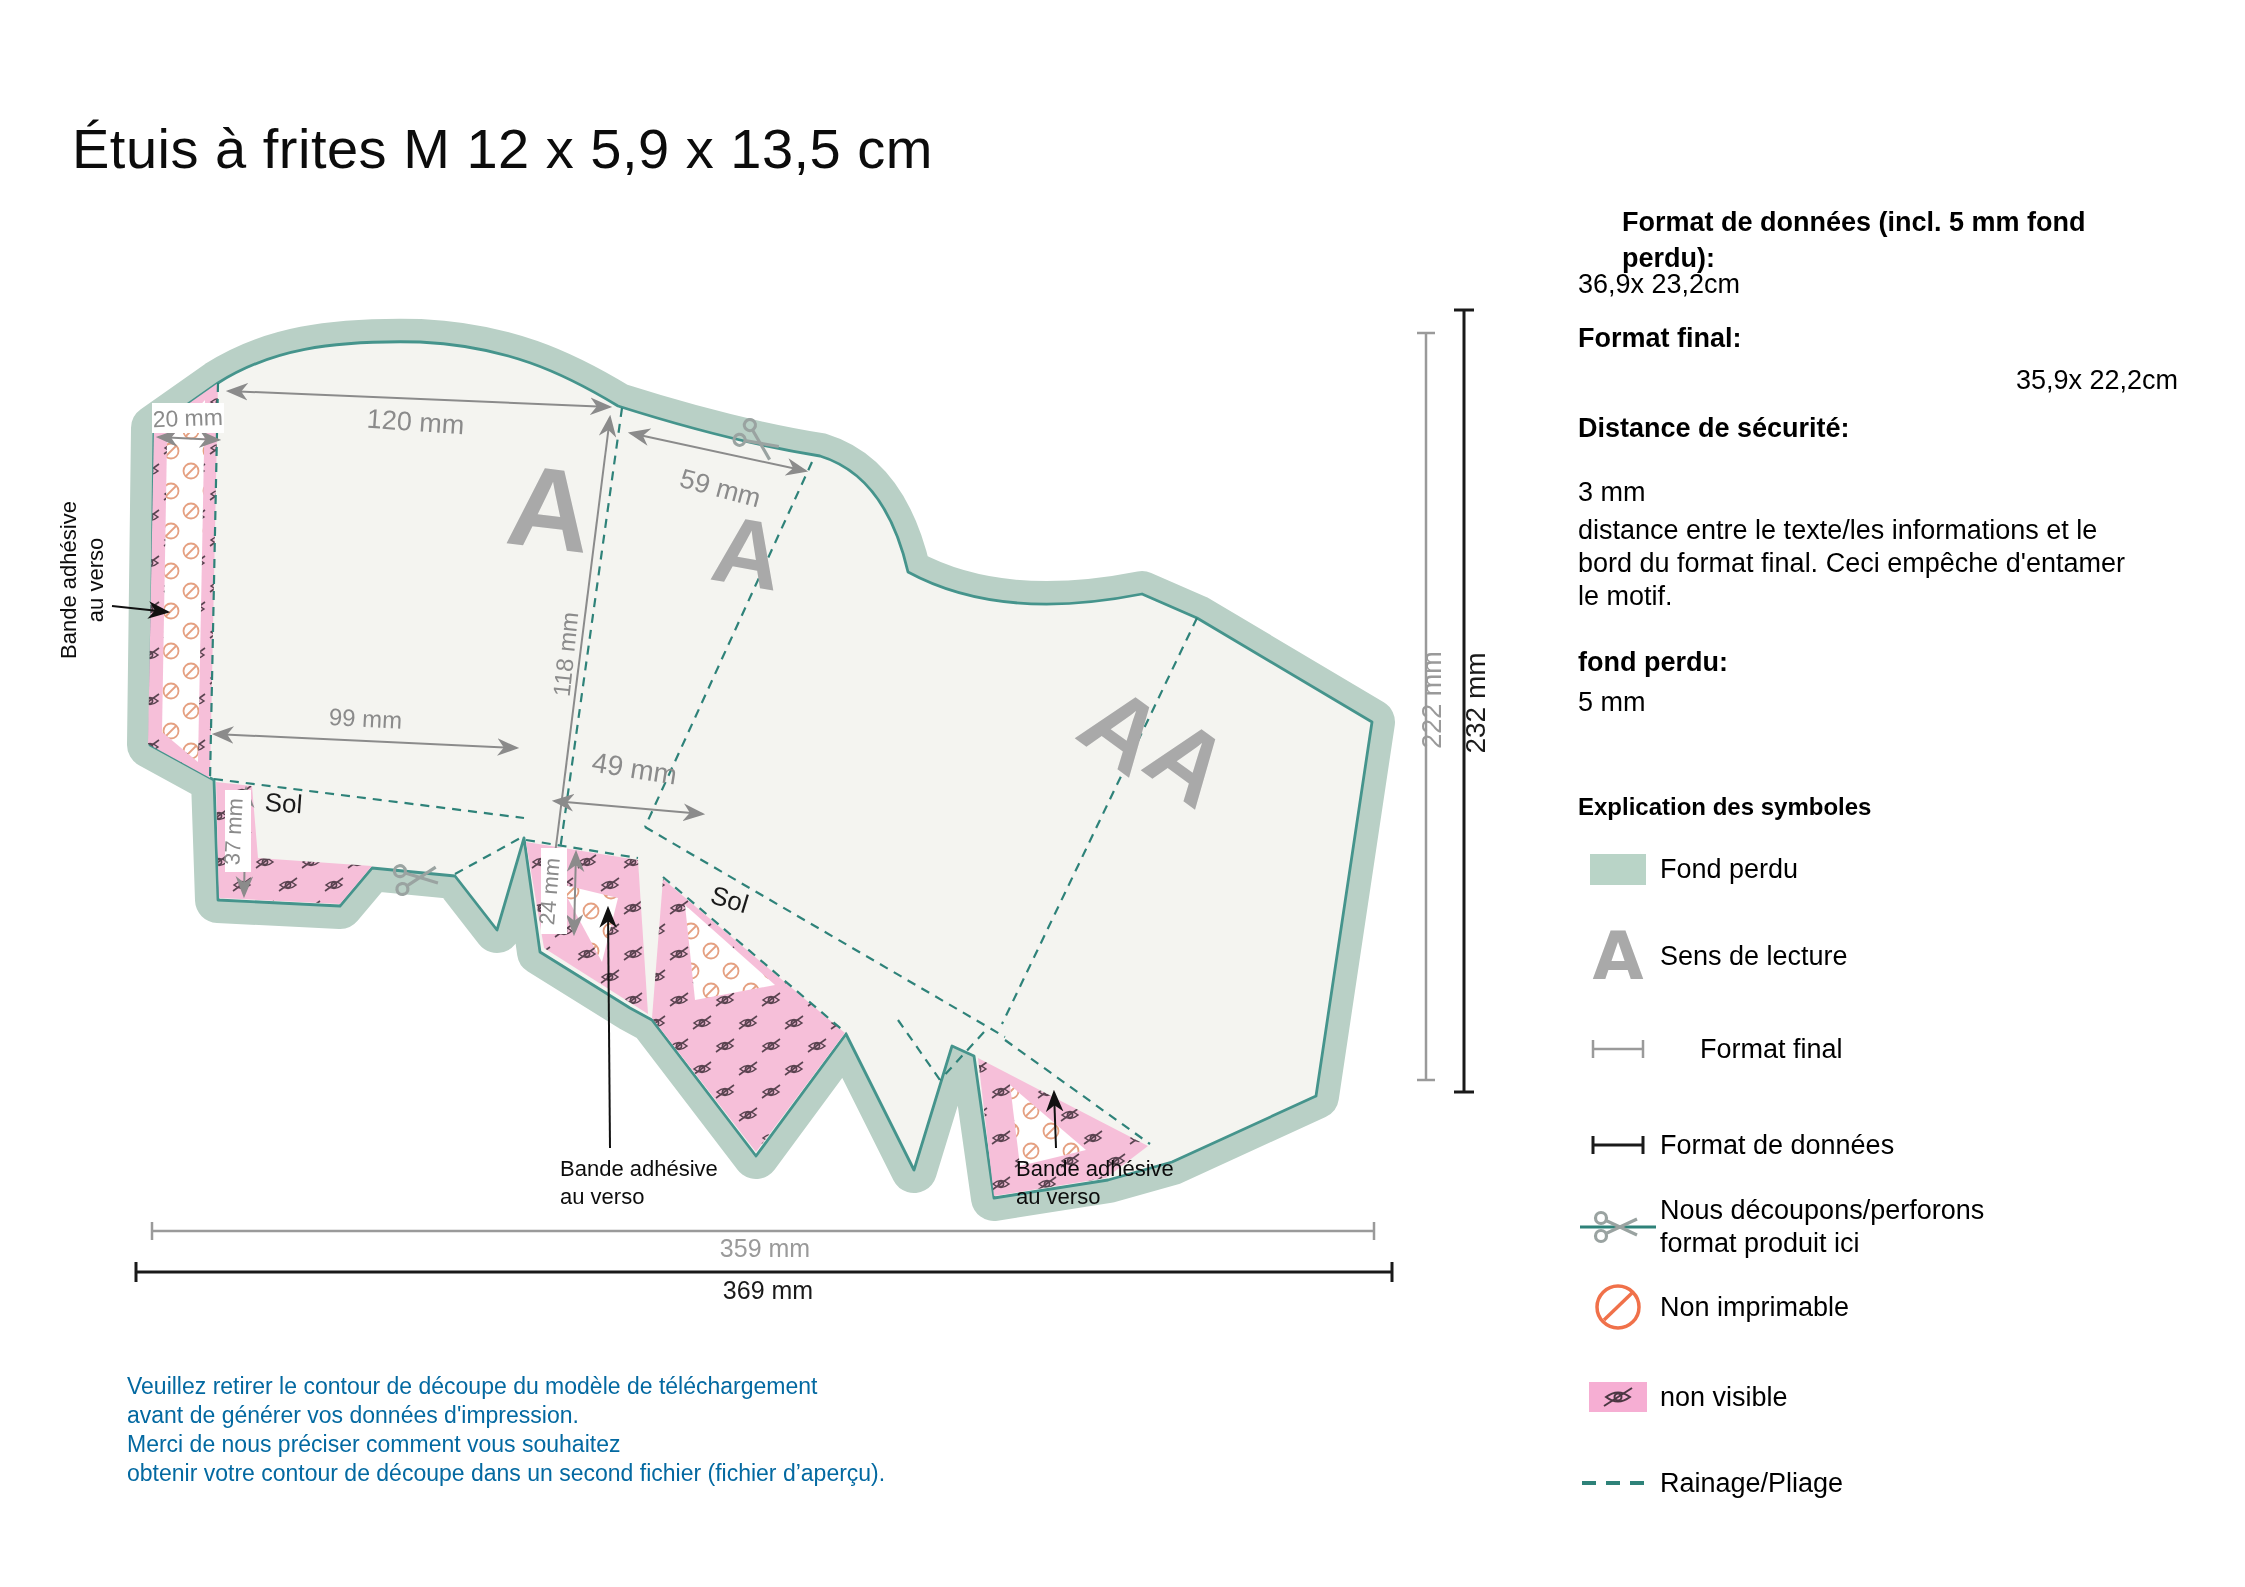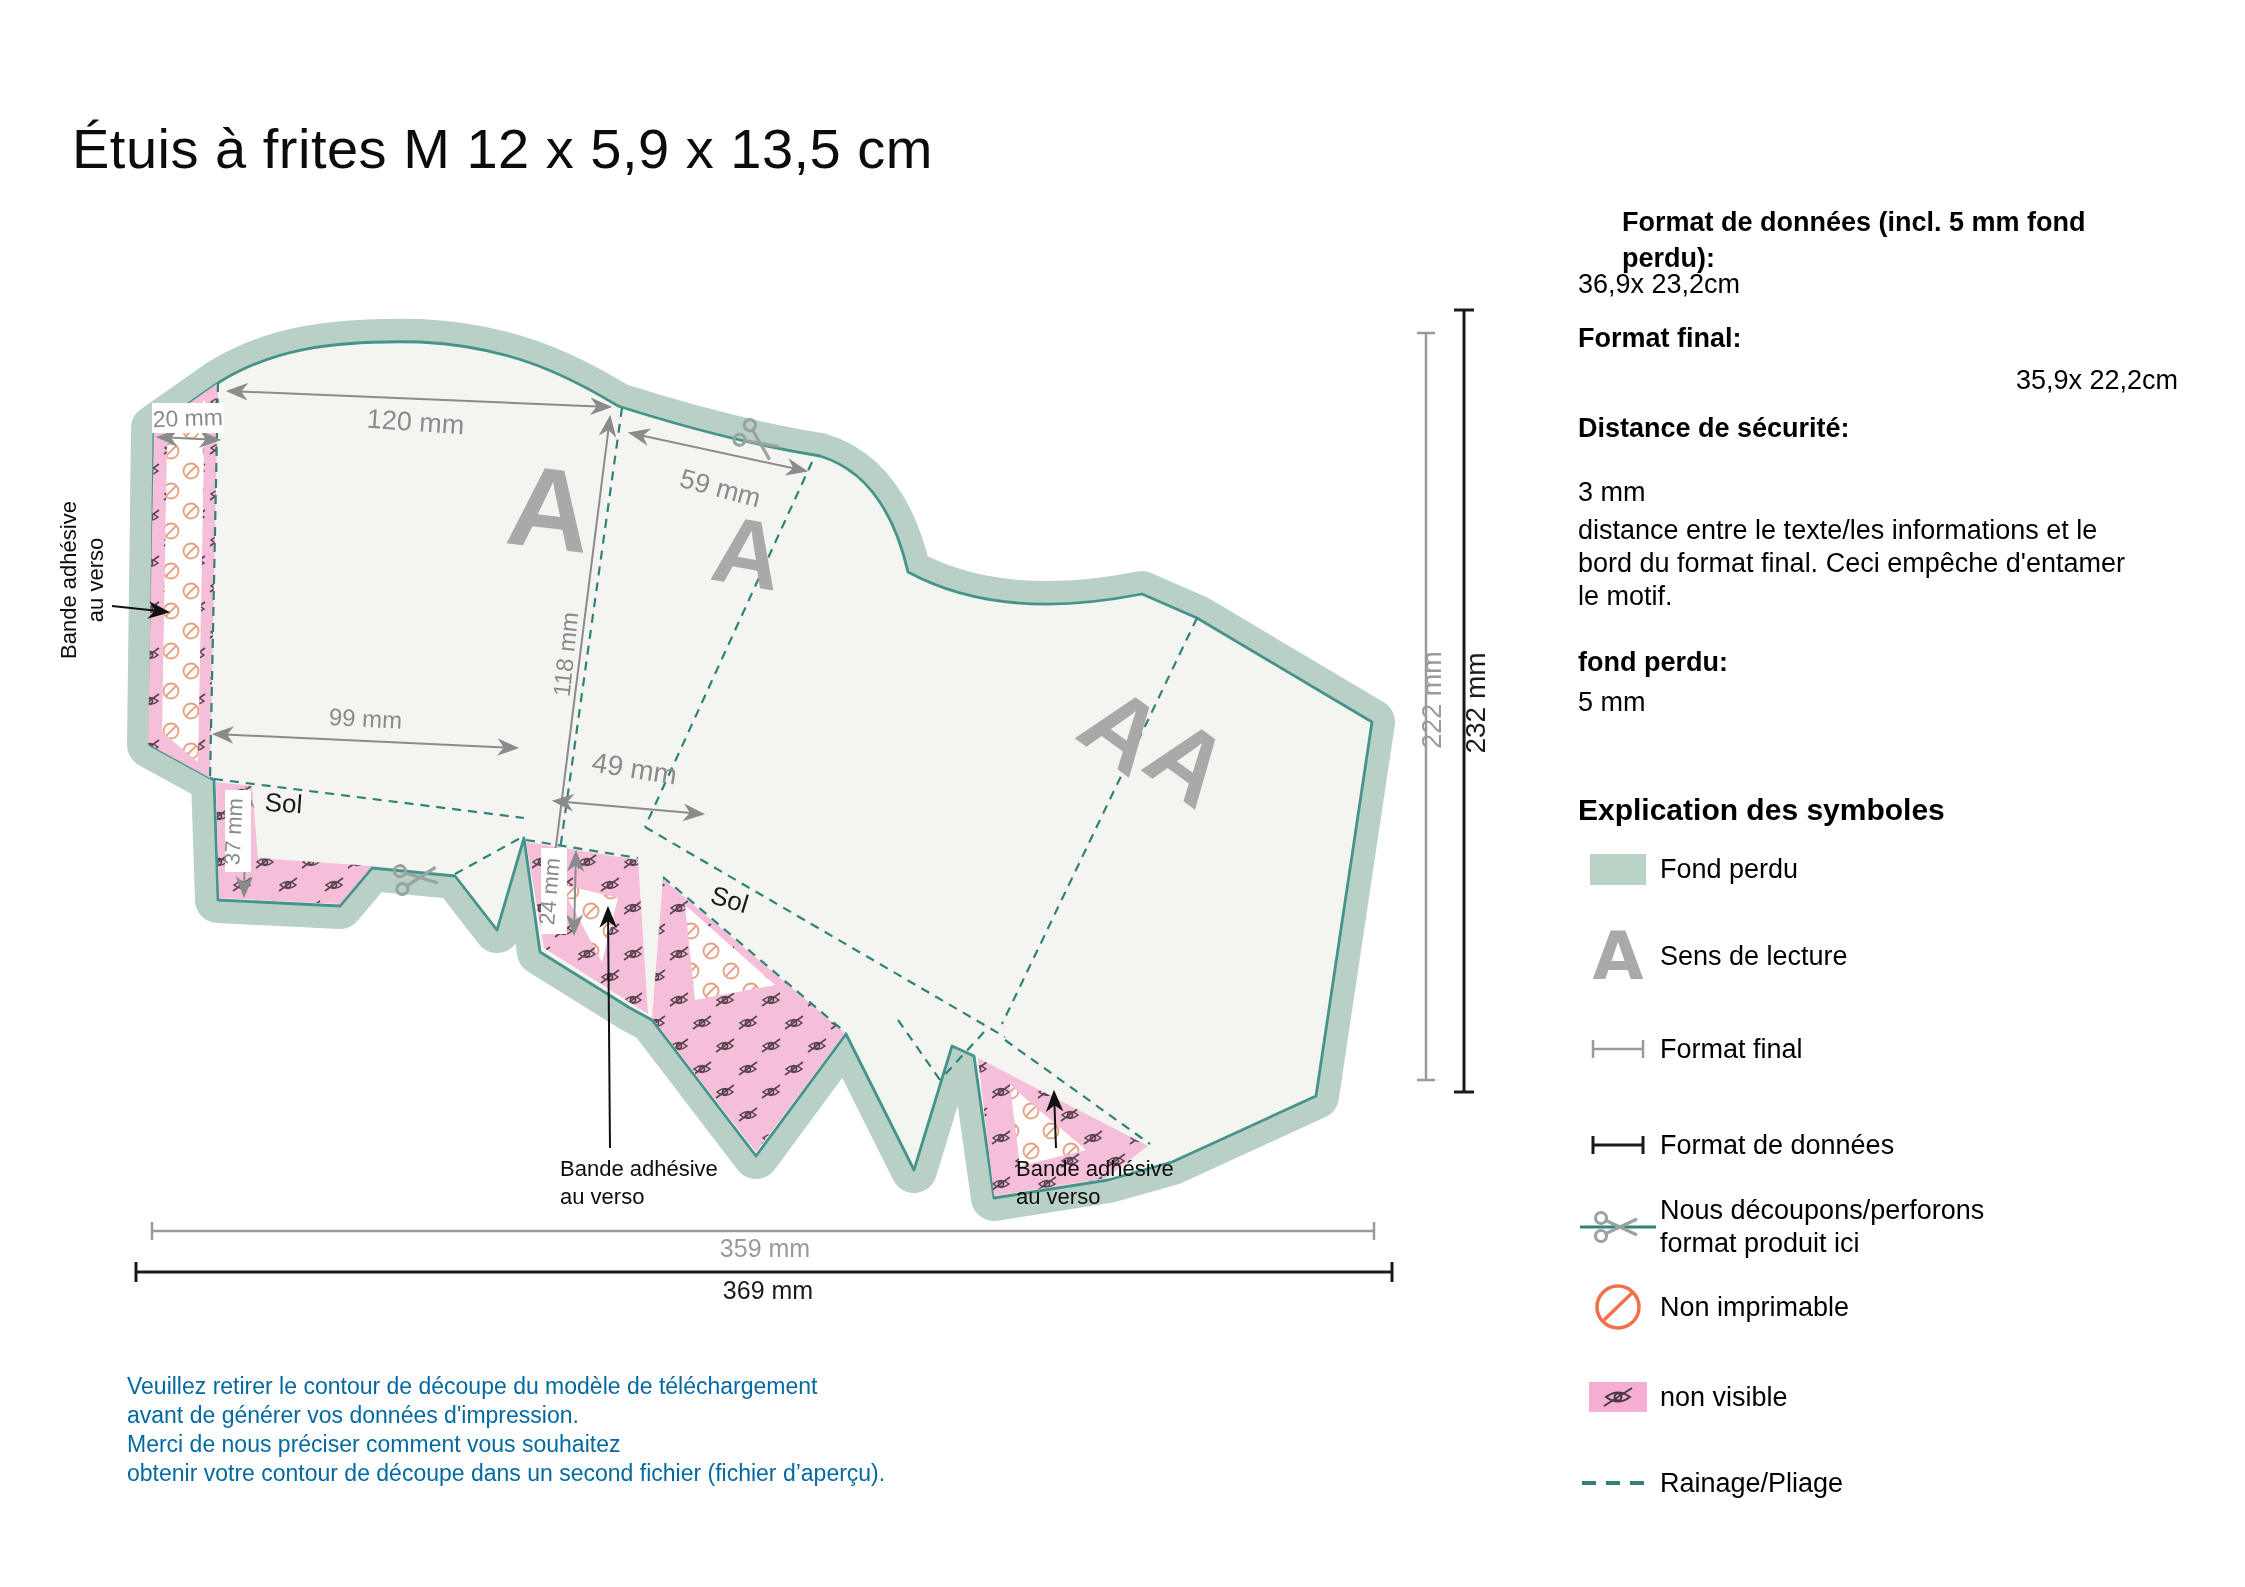--- a/index.html
+++ b/index.html
@@ -8,21 +8,21 @@
     font-family:"Liberation Sans","DejaVu Sans",sans-serif;color:#111;overflow:hidden;
   }
   .abs{position:absolute;}
   #page-title{left:72px;top:116px;font-size:56px;color:#0c0c0c;letter-spacing:0.5px;}
   
   .info-line{left:1578px;width:600px;font-size:27px;line-height:36px;color:#000;}
   .info-label{font-weight:bold;}
   .info-wrap{width:475px;}
   .safety-desc{width:565px;line-height:33px;font-weight:normal;}
   
-  #legend-heading{left:1578px;top:793px;font-size:30px;font-weight:bold;color:#000;}
+  #legend-heading{left:1578px;top:793px;font-size:24px;font-weight:bold;color:#000;}
   .leg-row{position:absolute;left:1576px;width:640px;display:flex;align-items:center;}
   .leg-icon{width:84px;display:flex;justify-content:center;align-items:center;flex:0 0 84px;}
   .leg-label{font-size:27px;color:#000;line-height:33px;}
   .swatch-teal{width:56px;height:31px;background:#b9d4c7;display:inline-block;}
   .leg-big-a{font-size:66px;font-weight:bold;color:#a9a9a9;font-family:"DejaVu Sans","Liberation Sans",sans-serif;}
   
   #note{left:127px;top:1372px;font-size:23px;line-height:29px;color:#0369a1;}
   svg text{font-family:"Liberation Sans","DejaVu Sans",sans-serif;}
 </style>
 </head>
@@ -213,21 +213,21 @@
   <span class="leg-label">Fond perdu</span>
 </div>
 
 <div class="leg-row" style="top:916px;height:80px;">
   <span class="leg-icon">
       <span class="leg-big-a">A</span>
     </span>
   <span class="leg-label">Sens de lecture</span>
 </div>
 
-<div class="leg-row" style="top:1026px;height:46px;">
+<div class="leg-row" style="top:1026px;height:46px;gap:40px;">
   <span class="leg-icon">
     <svg width="58" height="22" viewBox="0 0 58 22">
       <g stroke="#9a9a9a" stroke-width="2.5" fill="none">
         <line x1="4" y1="11" x2="54" y2="11"></line>
           <line x1="4" y1="2" x2="4" y2="20"></line>
           <line x1="54" y1="2" x2="54" y2="20"></line>
       </g>
     </svg>
   </span>
   <span class="leg-label">Format final</span>

